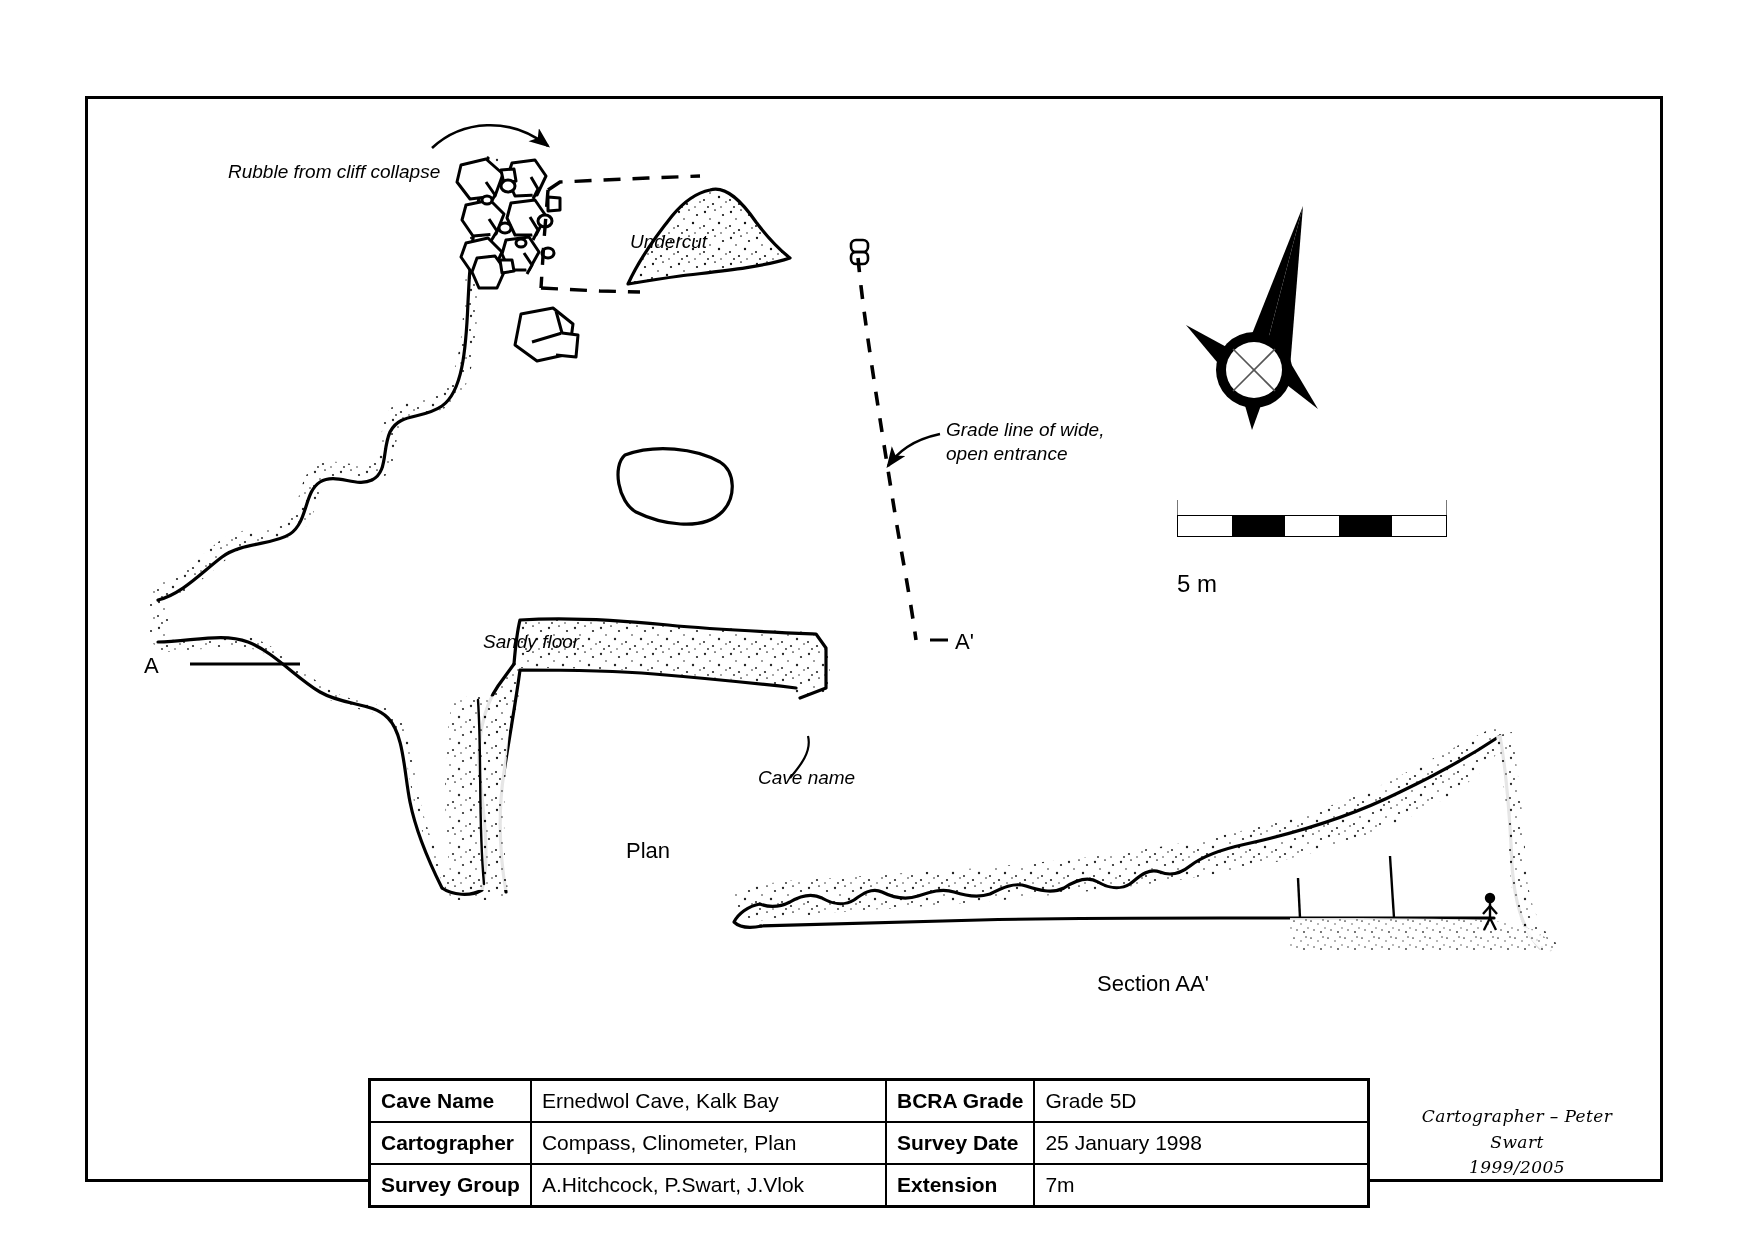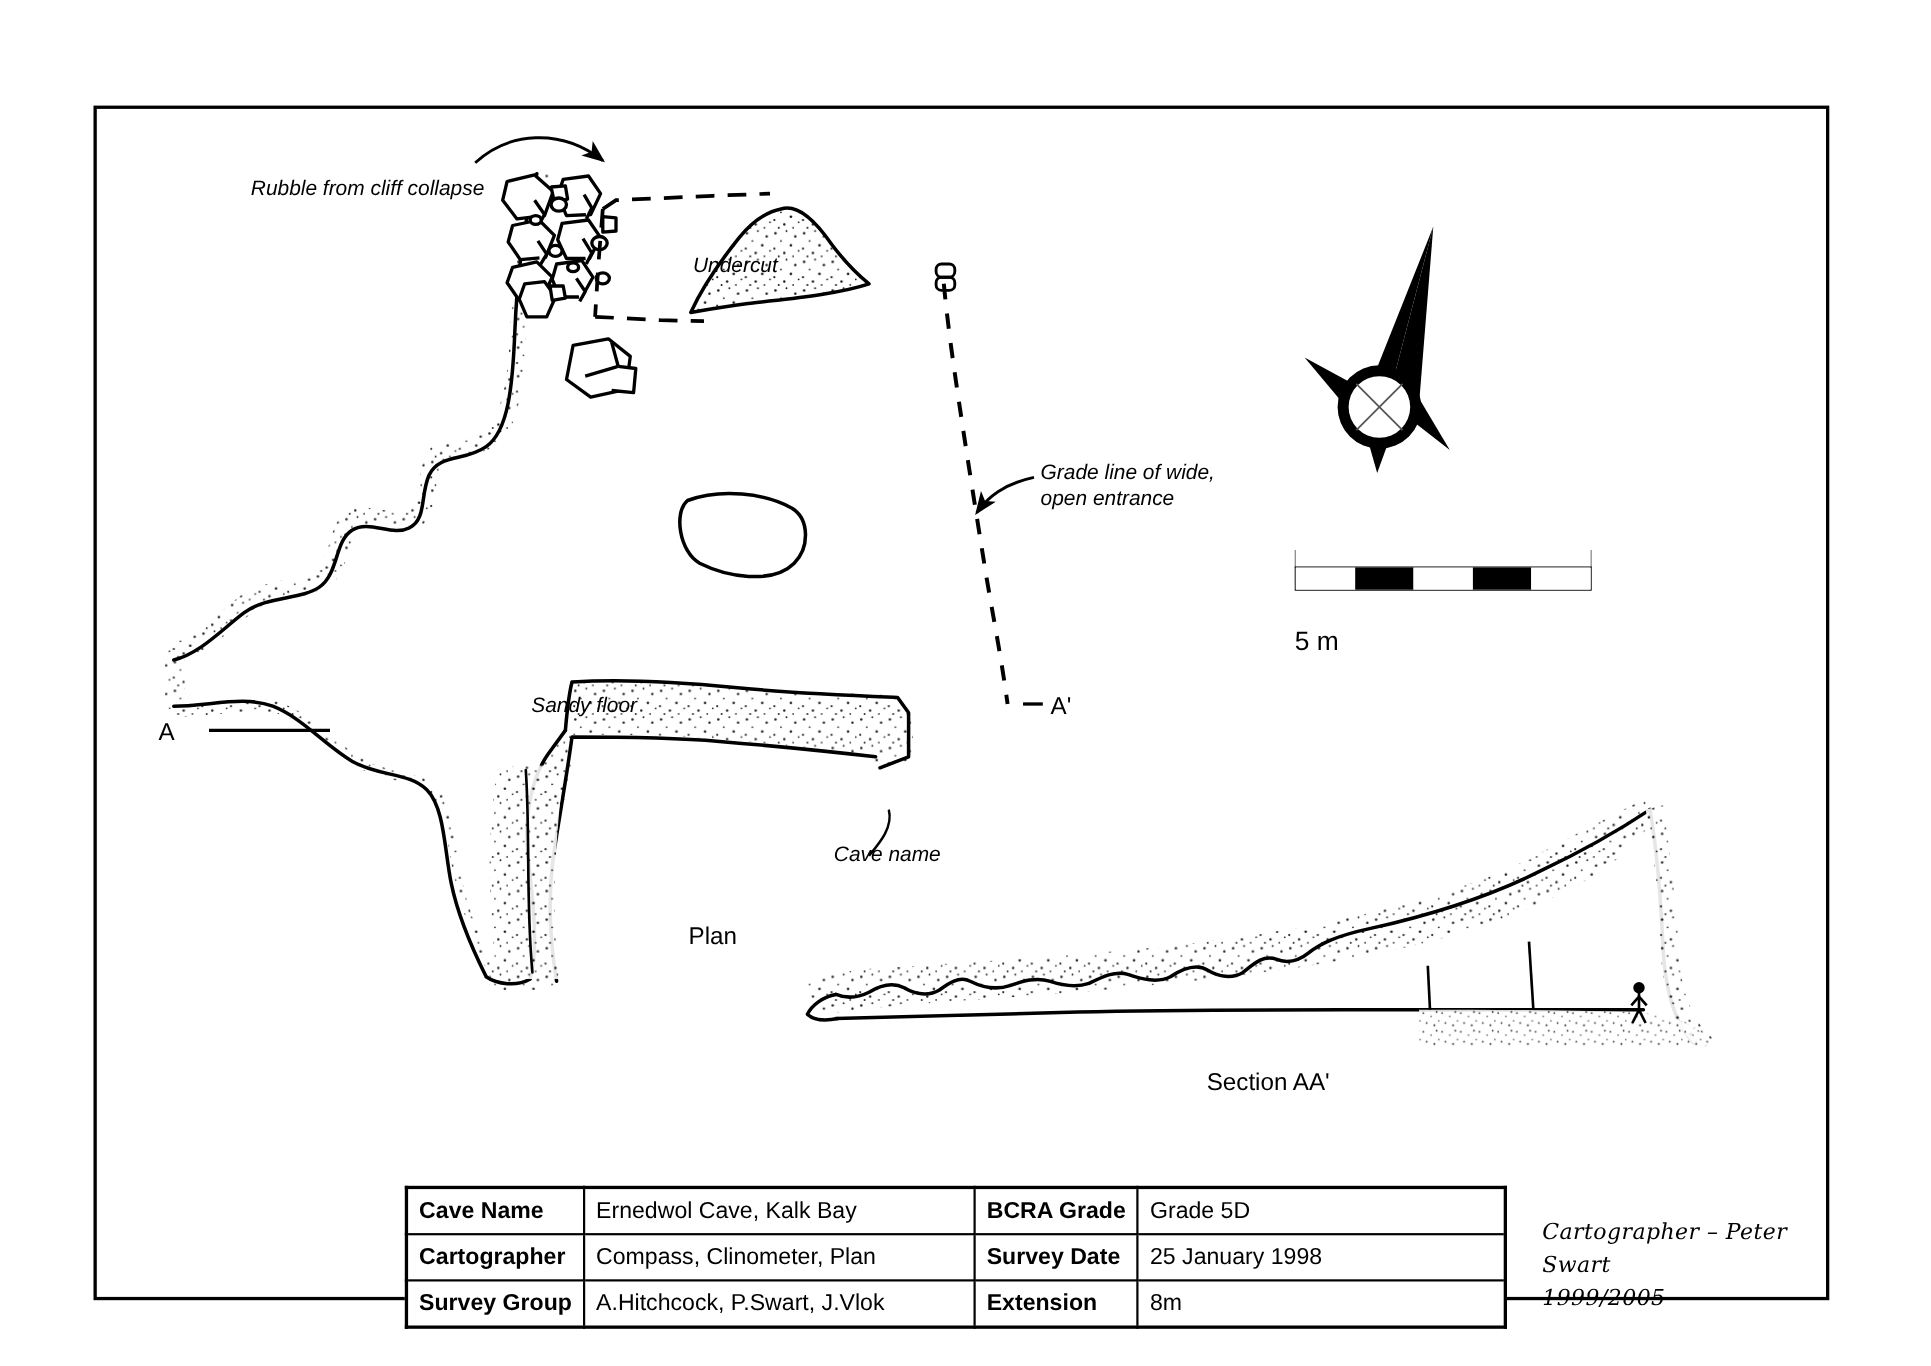--- a/index.html
+++ b/index.html
@@ -71,23 +71,24 @@
     width: 1px;
   }
   #data-table td.v1 { width: 350px; }
   #data-table td.v2 { width: 330px; }
   
   #credit {
     position: absolute;
     left: 1402px;
     top: 1104px;
     width: 230px;
+    text-align: center;
     font-family: "DejaVu Serif", serif;
     font-style: italic;
-    font-size: 20px;
+    font-size: 17px;
     line-height: 1.5;
     letter-spacing: 0.4px;
   }
   
   #scalebar {
     position: absolute;
     left: 1177px;
     top: 515px;
     width: 270px;
     height: 22px;
@@ -437,21 +438,21 @@
       <tr>
         <td class="k">Cartographer</td>
         <td class="v1">Compass, Clinometer, Plan</td>
         <td class="k">Survey Date</td>
         <td class="v2">25 January 1998</td>
       </tr>
       <tr>
         <td class="k">Survey Group</td>
         <td class="v1">A.Hitchcock, P.Swart, J.Vlok</td>
         <td class="k">Extension</td>
-        <td class="v2">8m</td>
+        <td class="v2">7m</td>
       </tr>
     </tbody>
   </table>
 
   <div id="credit">
     <div>Cartographer – Peter Swart</div>
     <div>1999/2005</div>
   </div>
 
 </div>

